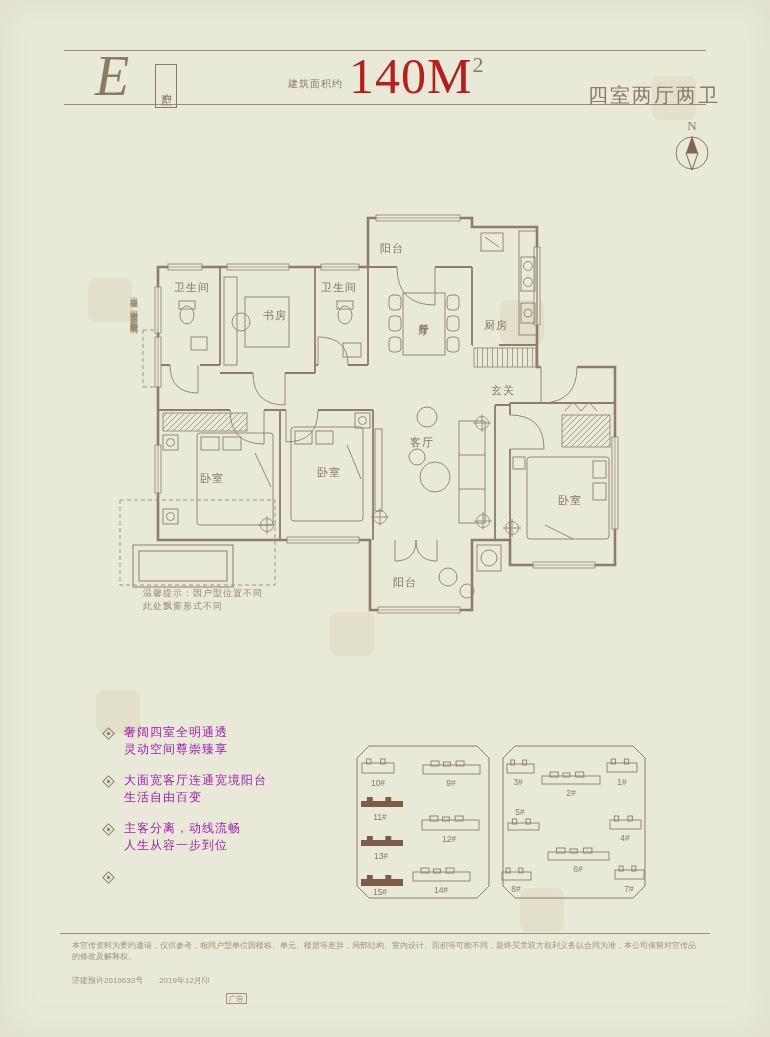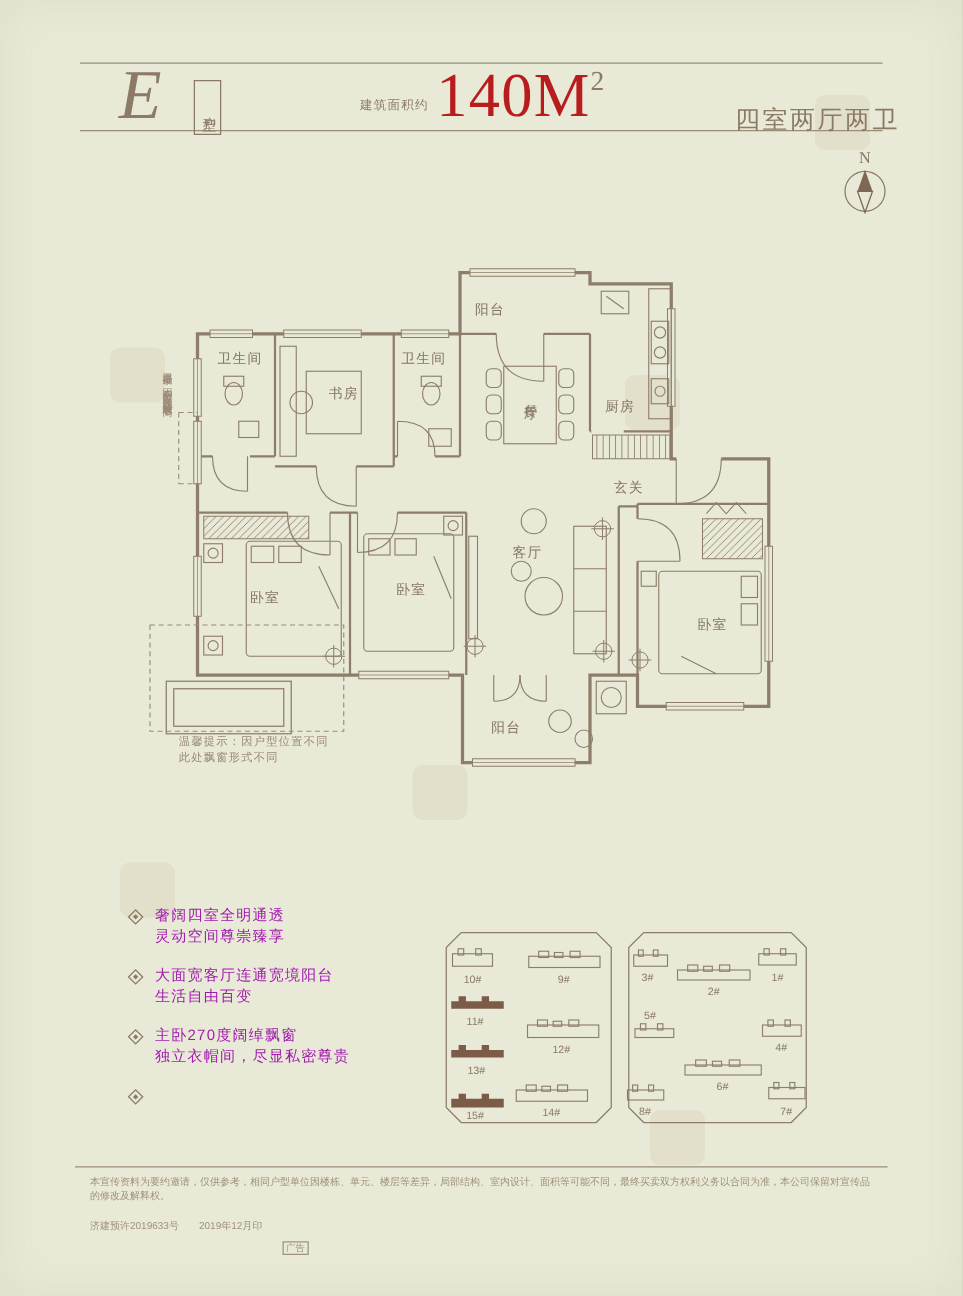--- a/index.html
+++ b/index.html
@@ -306,22 +306,22 @@
         <div>大面宽客厅连通宽境阳台</div>
         <div>生活自由百变</div>
       </div>
     </div>
     <div class="feat">
       <span class="feat-bullet">
           <i class="d1"></i>
           <i class="d2"></i>
         </span>
       <div class="feat-lines">
-        <div>主卧270度阔绰飘窗</div>
-        <div>独立衣帽间，尽显私密尊贵</div>
+        <div>主客分离，动线流畅</div>
+        <div>人生从容一步到位</div>
       </div>
     </div>
     <div class="feat">
       <span class="feat-bullet">
           <i class="d1"></i>
           <i class="d2"></i>
         </span>
     </div>
   </div>
 

